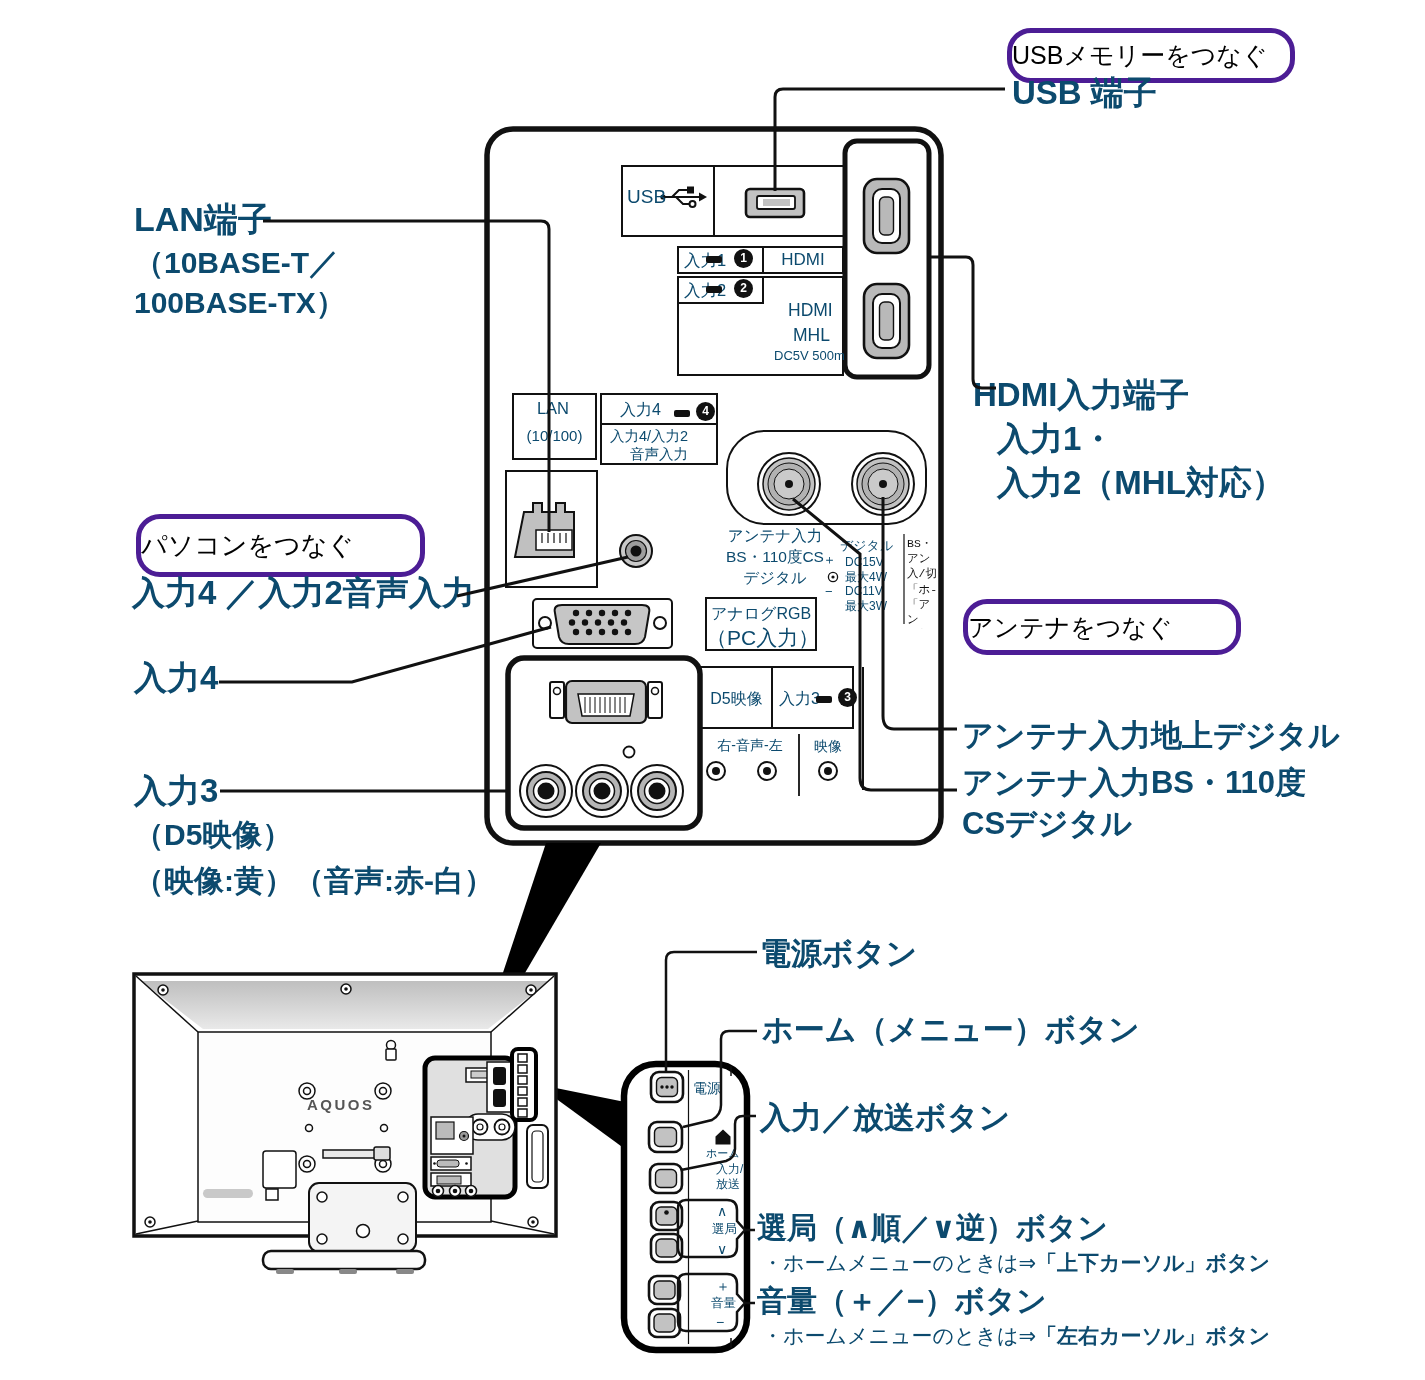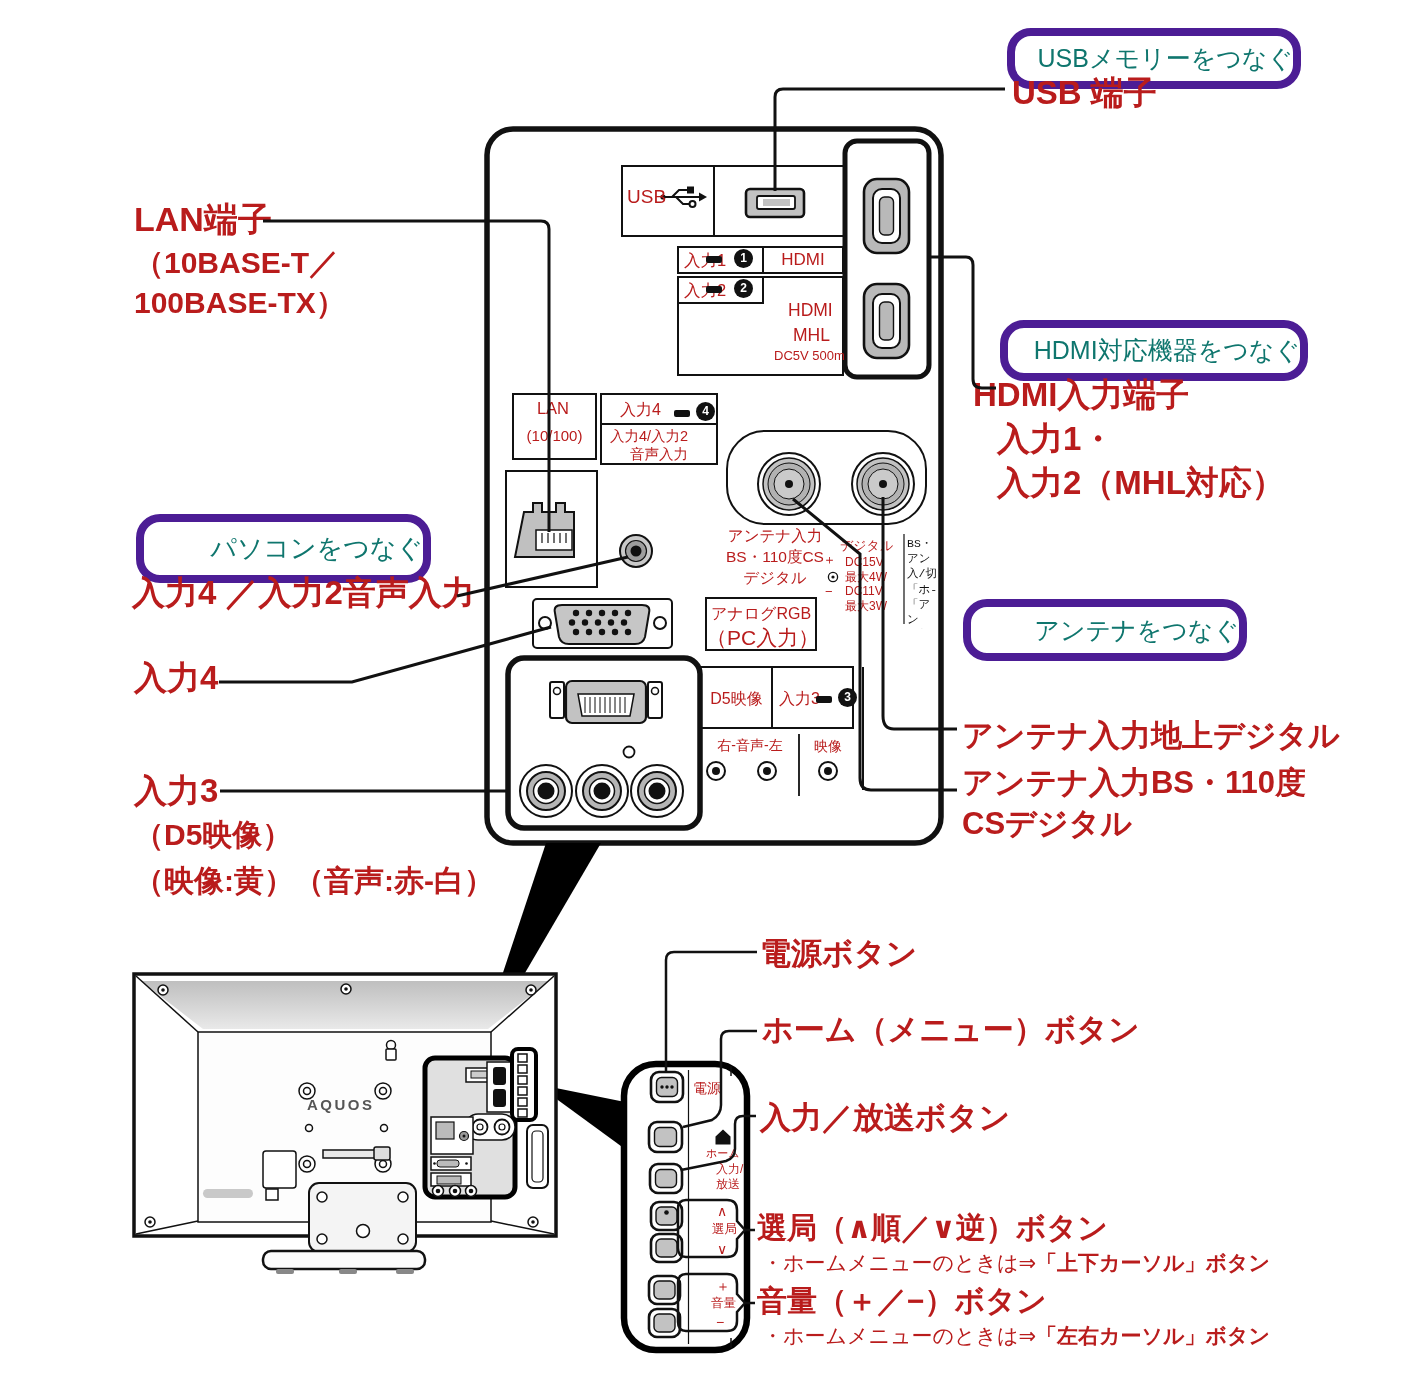--- a/index.html
+++ b/index.html
@@ -1,23 +1,23 @@
 <!DOCTYPE html>
 <html><head>
 <meta charset="utf-8">
 <style>
   html,body{margin:0;padding:0;background:#fff;}
   #stage{position:relative;width:1425px;height:1380px;background:#fff;overflow:hidden;
          font-family:"Liberation Sans","DejaVu Sans",sans-serif;color:#111;}
   svg{position:absolute;left:0;top:0;pointer-events:none;}
-  .t{position:absolute;white-space:nowrap;line-height:1.15;color:#b91c1c;}
+  .t{position:absolute;white-space:nowrap;line-height:1.15;color:#0c4a6e;}
   .b{font-weight:700;}
   .c{text-align:center;}
-  .callout{position:absolute;border:8px solid #4c1d95;border-radius:24px;display:flex;
-           align-items:center;justify-content:flex-end;font-size:25px;color:#0f766e;}
+  .callout{position:absolute;border:5px solid #4c1d95;border-radius:24px;display:flex;
+           align-items:center;justify-content:flex-start;font-size:25px;color:#000000;}
   .badge{position:absolute;width:19px;height:19px;border-radius:50%;background:#111;color:#fff;
          font-size:12px;font-weight:700;text-align:center;line-height:19px;}
   .bar{position:absolute;height:7px;width:16px;background:#111;border-radius:2px;}
   .clipcol{position:absolute;overflow:hidden;}
   .clipcol span{display:block;font-size:11.5px;line-height:15.2px;}
   .dccol span{display:block;font-size:12px;line-height:14.5px;}
 </style>
 </head>
 <body>
 
@@ -350,23 +350,20 @@
       </g>
     </g>
   </svg>
 
   <div class="callout" style="left:1007px;top:28px;width:278px;height:45px;">
     <span>USBメモリーをつなぐ</span>
   </div>
   <div class="callout" style="left:136px;top:514px;width:279px;height:53px;font-size:26px;">
     <span>パソコンをつなぐ</span>
   </div>
-  <div class="callout" style="left:1000px;top:320px;width:292px;height:45px;">
-    <span>HDMI対応機器をつなぐ</span>
-  </div>
   <div class="callout" style="left:963px;top:599px;width:268px;height:46px;">
     <span>アンテナをつなぐ</span>
   </div>
 
   <div class="t b" style="left:1012px;top:74px;font-size:33px;z-index:5;">USB 端子</div>
   <div class="t b" style="left:134px;top:200px;font-size:34px;z-index:5;">LAN端子</div>
   <div class="t b" style="left:134px;top:246px;font-size:30px;z-index:5;">（10BASE-T／</div>
   <div class="t b" style="left:134px;top:286px;font-size:30px;z-index:5;">100BASE-TX）</div>
   <div class="t b" style="left:132px;top:574px;font-size:33px;z-index:5;">入力4 ／入力2音声入力</div>
   <div class="t b" style="left:134px;top:659px;font-size:33px;z-index:5;">入力4</div>

